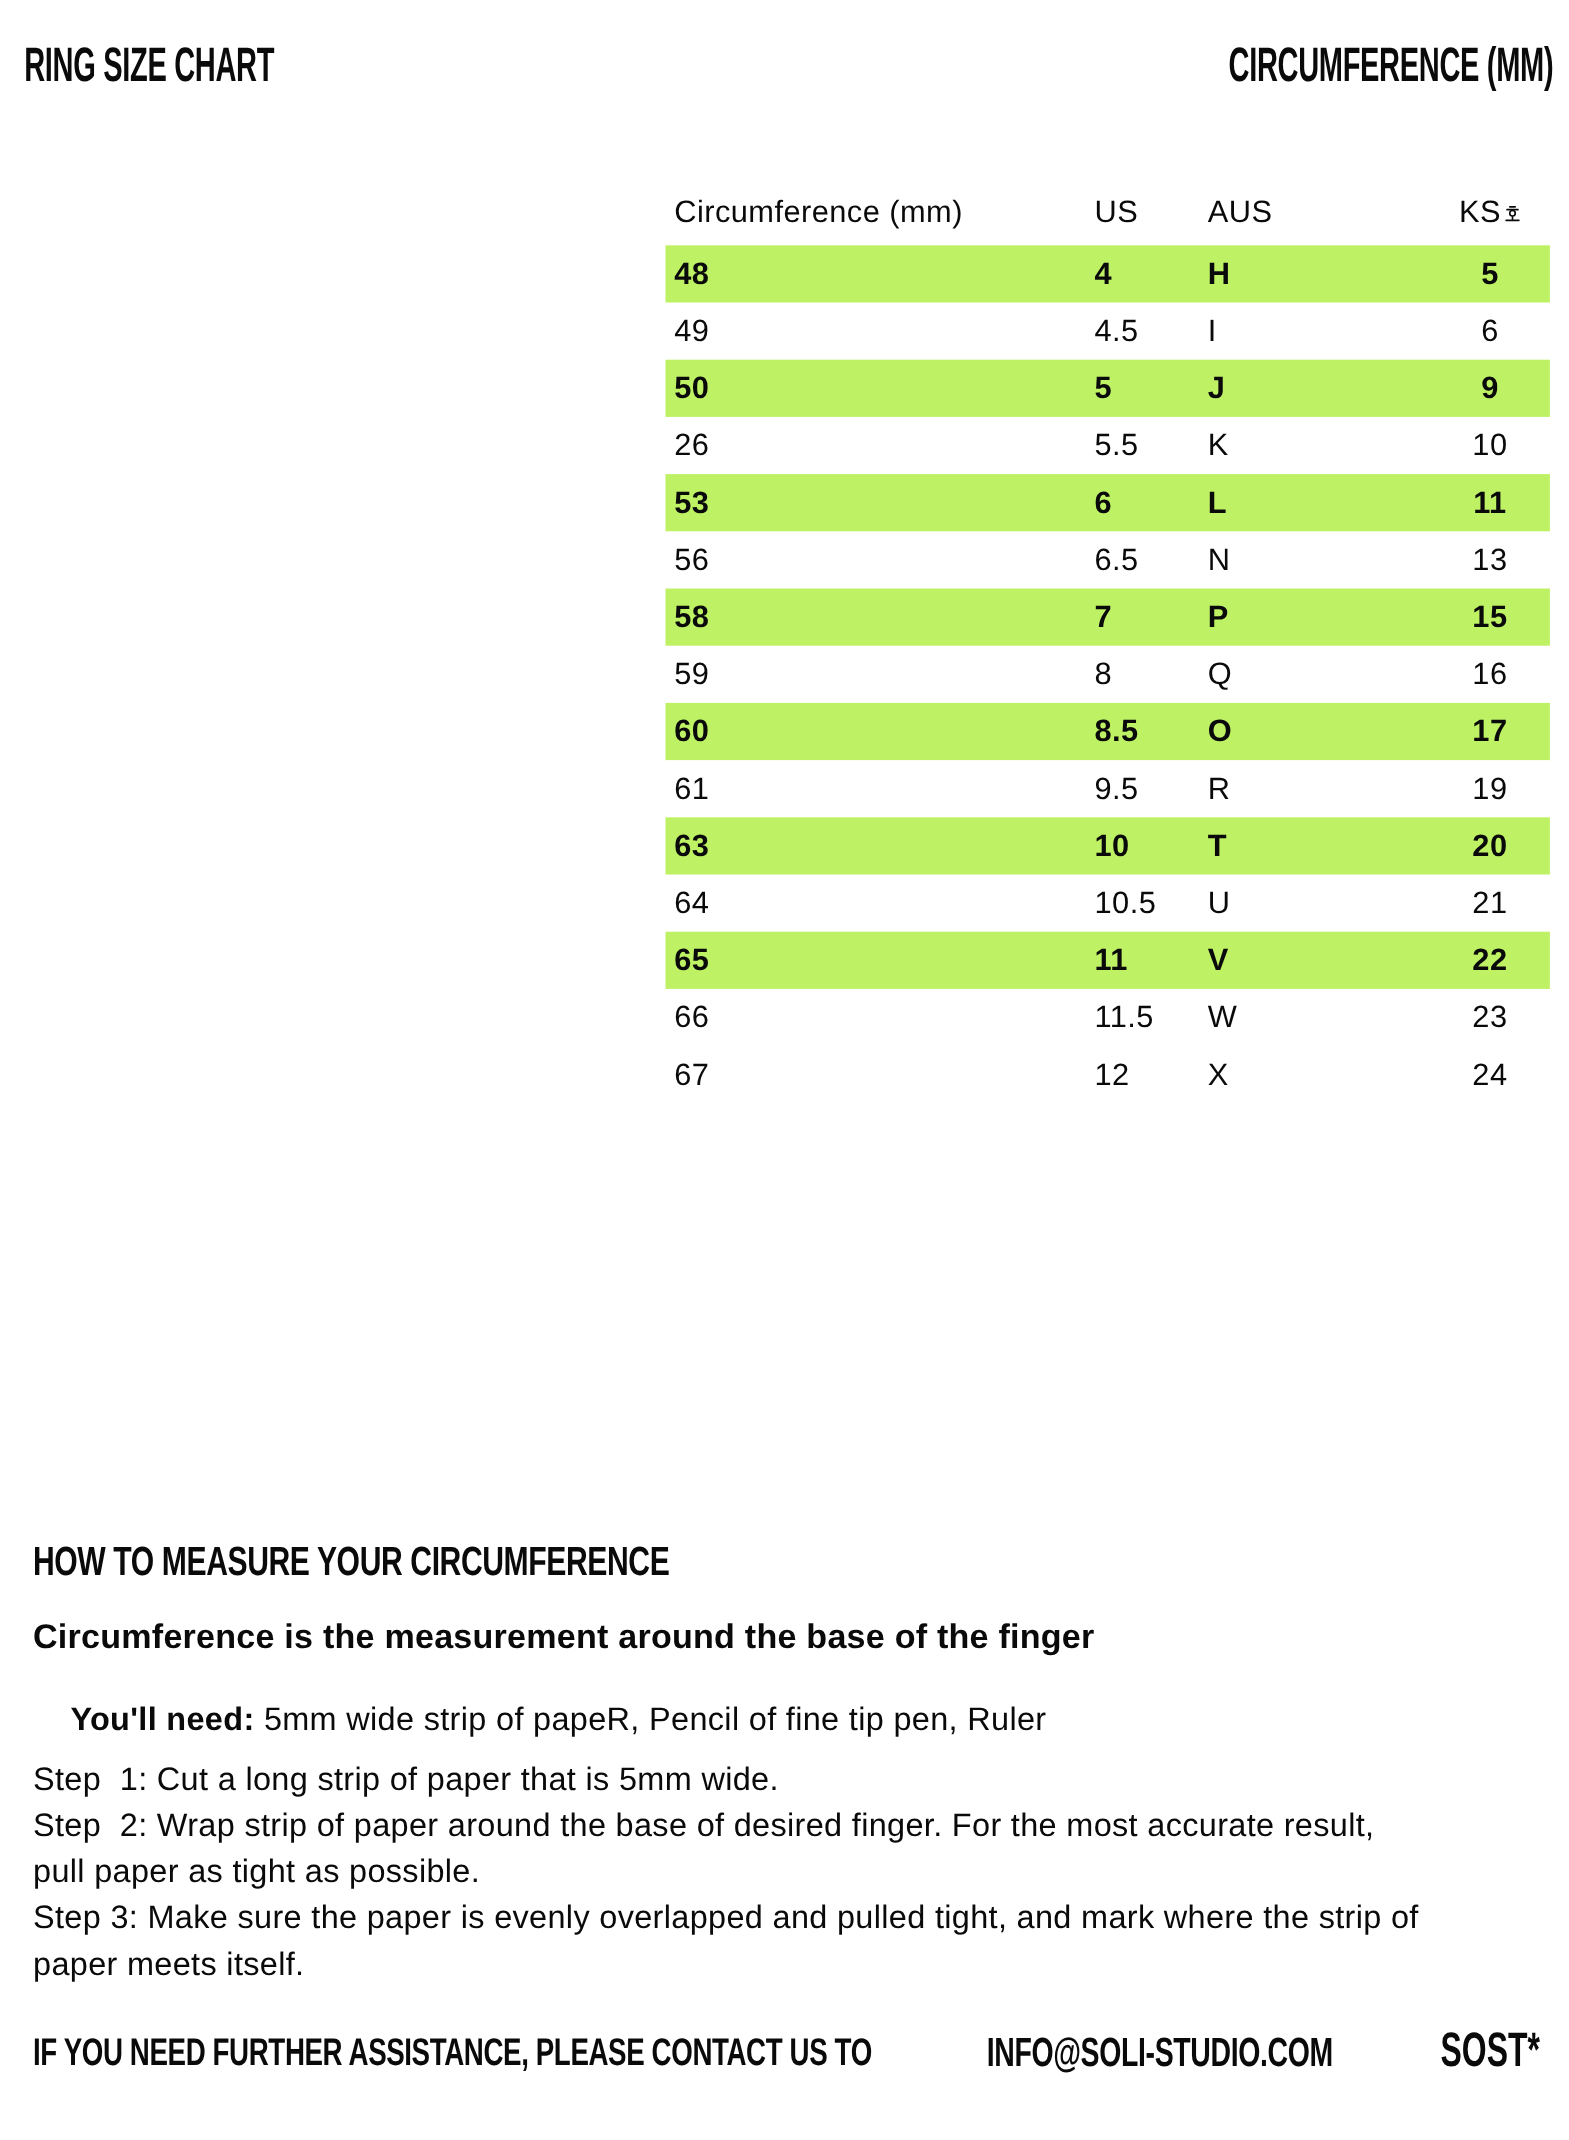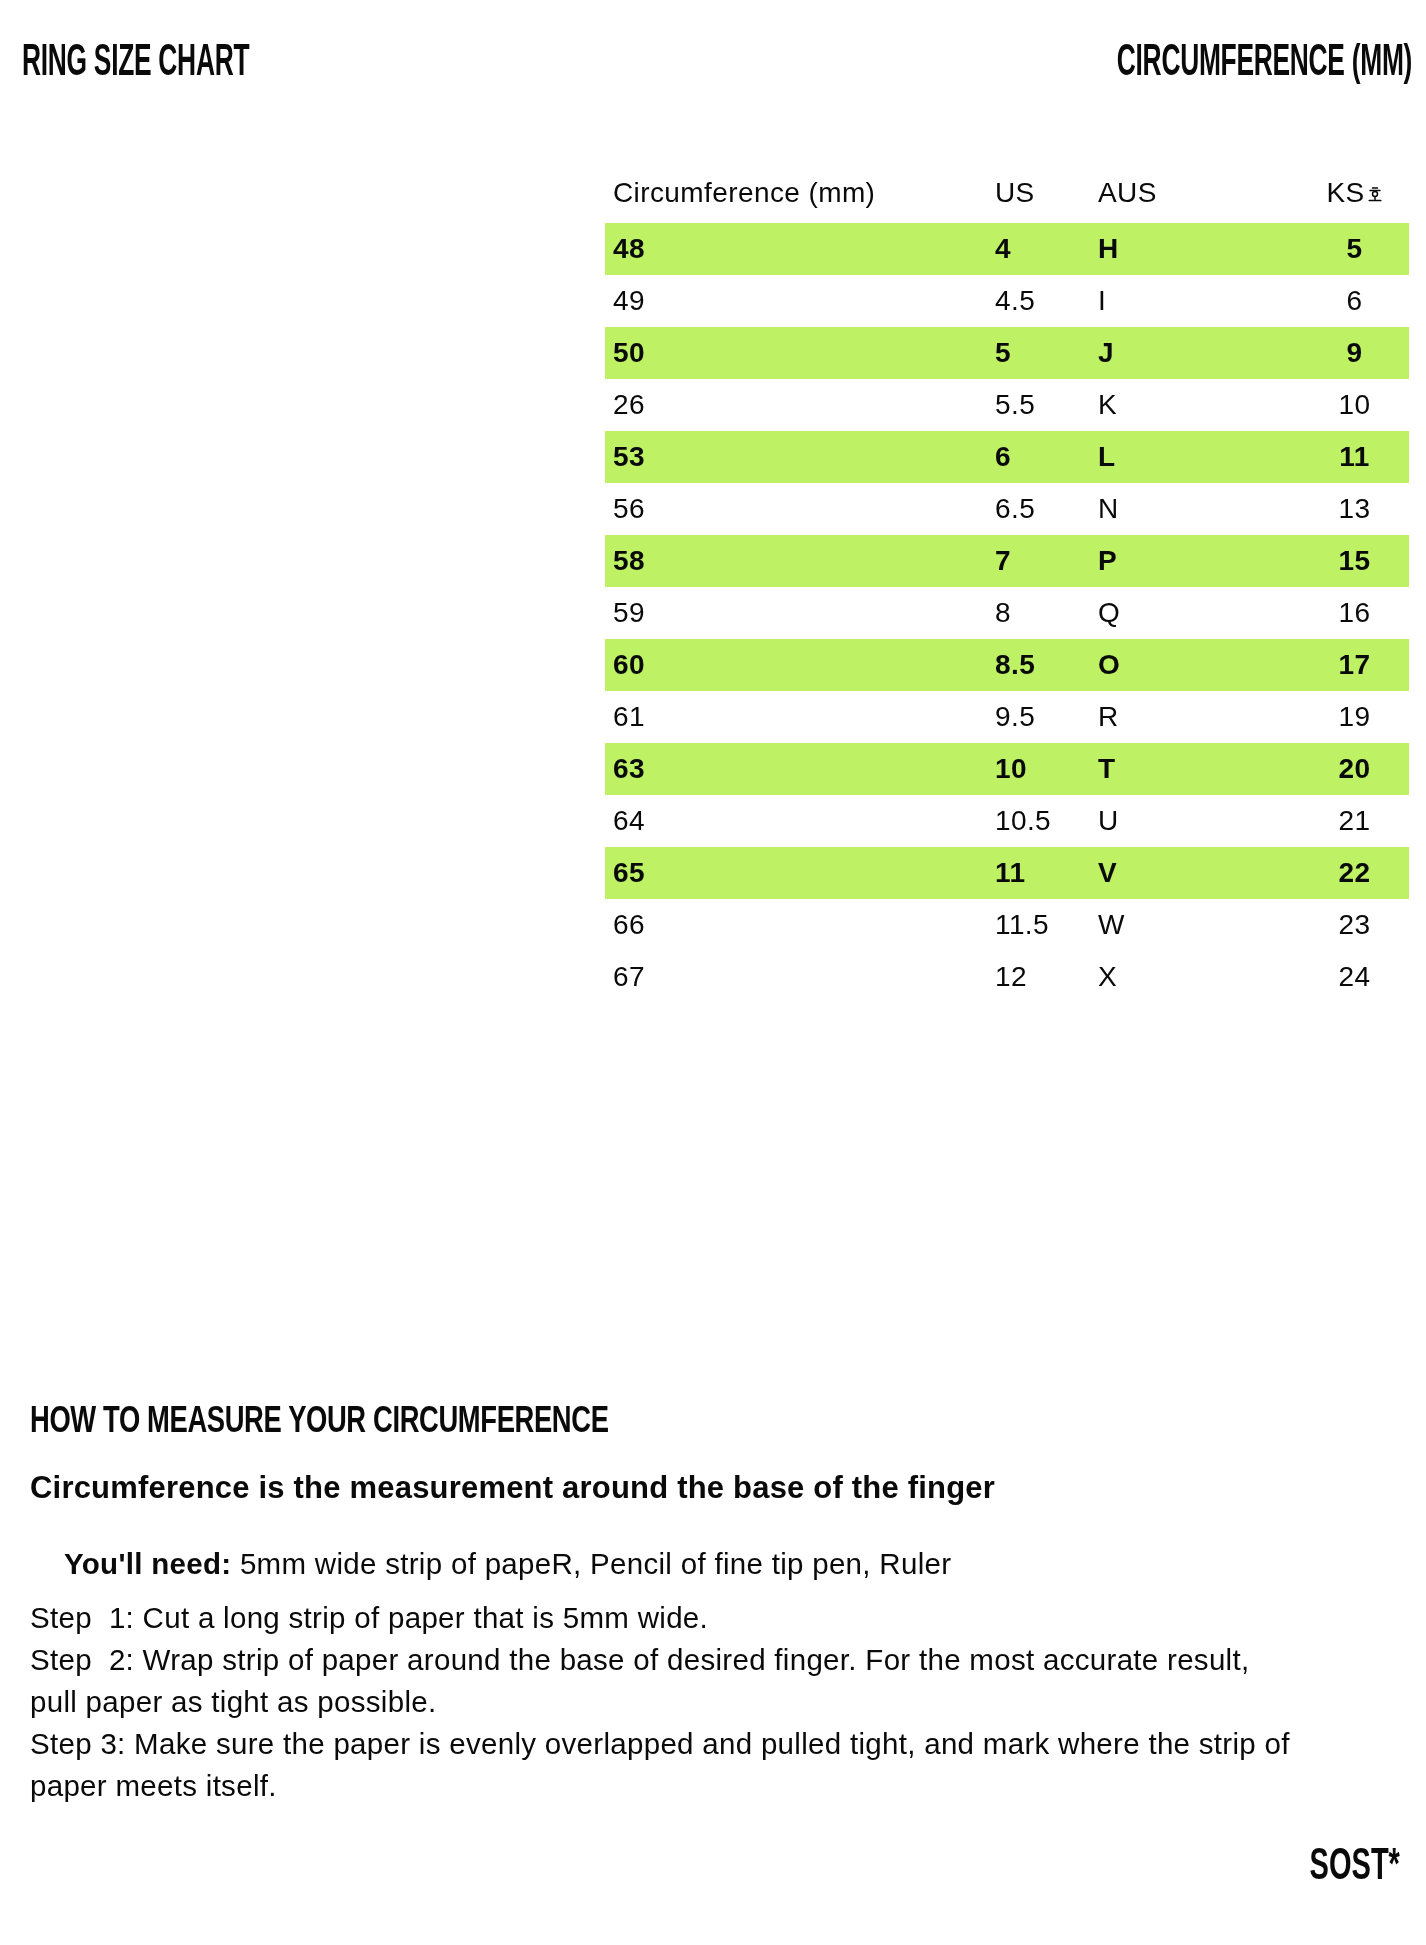--- a/index.html
+++ b/index.html
@@ -201,17 +201,23 @@
     <span class="need-label">You'll need:</span><span> 5mm wide strip of papeR, Pencil of fine tip pen, Ruler</span>
   </div>
   <div class="steps">
       <div class="step-line">Step  1: Cut a long strip of paper that is 5mm wide.</div>
       <div class="step-line">Step  2: Wrap strip of paper around the base of desired finger. For the most accurate result,</div>
       <div class="step-line">pull paper as tight as possible.</div>
       <div class="step-line">Step 3: Make sure the paper is evenly overlapped and pulled tight, and mark where the strip of</div>
       <div class="step-line">paper meets itself.</div>
     </div>
 
+  <div class="footer-assist">
+    <span class="cond">IF YOU NEED FURTHER ASSISTANCE, PLEASE CONTACT US TO</span>
+  </div>
+  <div class="footer-email">
+    <span class="cond">INFO@SOLI-STUDIO.COM</span>
+  </div>
   <div class="footer-brand">
     <span class="cond">SOST*</span>
   </div>
 
 </div>
 
 </body></html>

